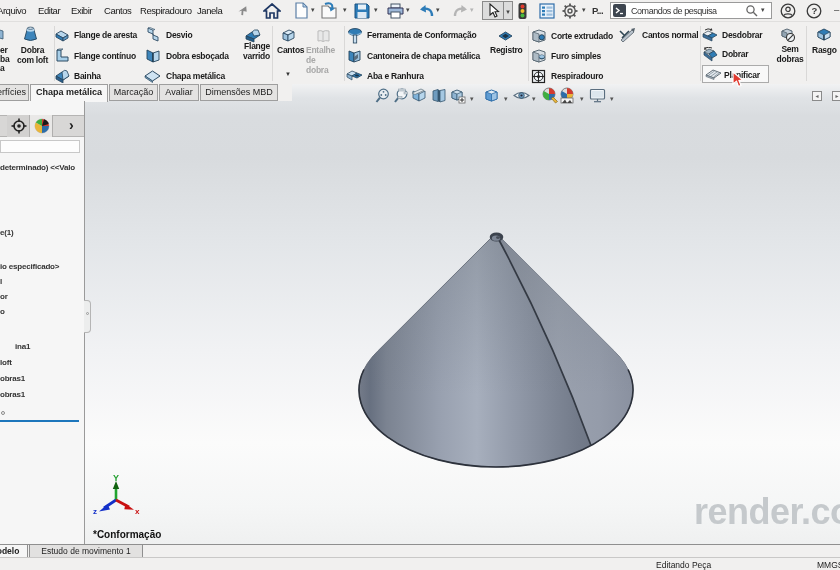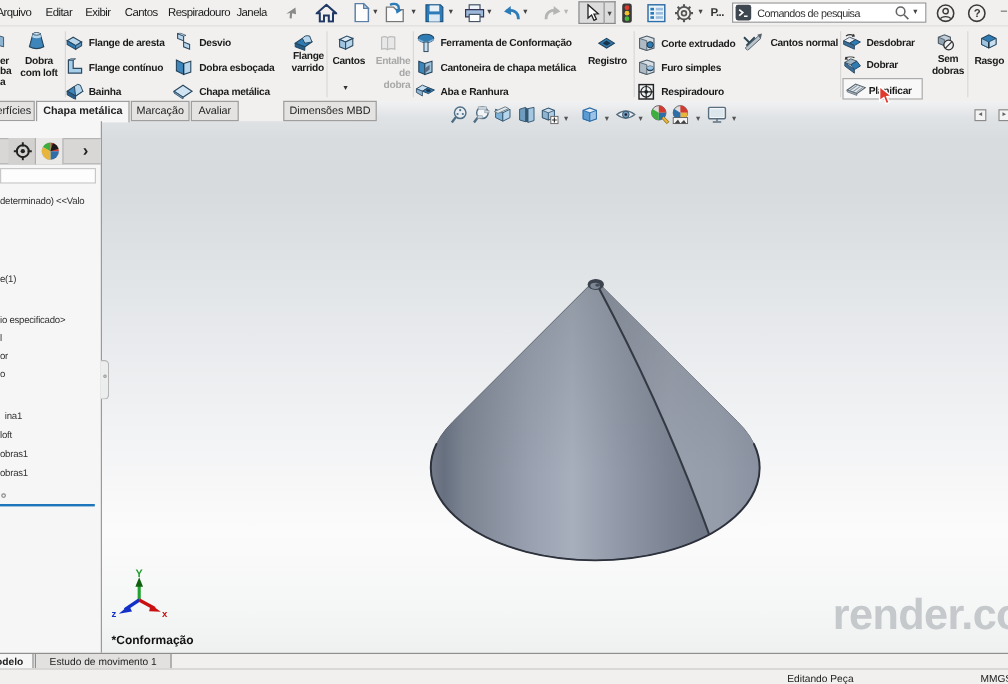--- a/index.html
+++ b/index.html
@@ -18,21 +18,21 @@
 .tab{position:absolute;top:0px;height:17px;background:#e4e3e2;border:1px solid #9e9e9e;border-bottom:1px solid #9e9e9e;font-size:9px;color:#222;text-align:center;line-height:15px;}
 .tab.active{background:#f6f6f6;border-bottom:none;height:18px;font-weight:bold;}
 
 #viewport{left:85px;top:84px;width:755px;height:460px;overflow:hidden;
  background:linear-gradient(180deg,#f1f2f3 0%,#e0e3e6 3%,#d9dcdf 7%,#d8dbde 16%,#e3e6e9 35%,#f1f2f4 58%,#fbfbfb 78%,#f5f6f6 92%,#eff0f0 100%);}
 #watermark{left:609px;top:407px;font-size:36px;letter-spacing:-0.5px;font-weight:bold;color:#c5c9cc;}
 #isotext{left:8px;top:445px;font-size:10px;font-weight:bold;color:#111;}
 
 #lpanel{left:0;top:101px;width:85px;height:443px;background:#f6f6f6;border-right:1px solid #9a9a9a;}
 #ptabs{position:absolute;left:0;top:14px;width:84px;height:22px;background:#d8d7d6;border-top:1px solid #b5b4b3;border-bottom:1px solid #b5b4b3;}
-.titem{position:absolute;font-size:8px;font-weight:normal;letter-spacing:-0.2px;color:#333;white-space:nowrap;}
+.titem{position:absolute;font-size:8px;font-weight:bold;letter-spacing:-0.2px;color:#333;white-space:nowrap;}
 #rollback{position:absolute;left:0;top:319px;width:79px;height:2px;background:#1d76bc;}
 #filterbox{position:absolute;left:0;top:39px;width:80px;height:13px;background:#fdfdfd;border:1px solid #c8c8c8;}
 
 #btabs{left:0;top:544px;width:840px;height:13px;background:#f1f0ef;border-top:1px solid #8f8f8f;}
 .btab{position:absolute;top:0;height:12px;font-size:8.5px;color:#222;text-align:center;line-height:12px;}
 
 #sbar{left:0;top:557px;width:840px;height:13px;background:#f1f0ef;border-top:1px solid #c9c8c7;font-size:8.5px;color:#222;}
 .hudd{position:absolute;font-size:7px;color:#555;top:11px;}
 </style></head>
 <body>
@@ -301,21 +301,21 @@
   <div class="rlbl" style="left:74px;top:29px">Flange contínuo</div>
   <div class="rlbl" style="left:74px;top:49px">Bainha</div>
 
   <div class="rlbl" style="left:166px;top:8px">Desvio</div>
   <div class="rlbl" style="left:166px;top:29px">Dobra esboçada</div>
   <div class="rlbl" style="left:166px;top:49px">Chapa metálica</div>
   <div class="rlbl" style="left:236px;top:19px;width:34px;">Flange<br>varrido</div>
 
   <div class="rlbl" style="left:277px;top:23px">Cantos</div>
   <div class="rlbl" style="left:285px;top:49px;font-size:6px;color:#333">▼</div>
-  <div class="rlbl rgray" style="left:306px;top:23px;width:36px;text-align:right;">Entalhe<br>de<br>dobra</div>
+  <div class="rlbl rgray" style="left:306px;top:23px;width:36px;text-align:left;">Entalhe<br>de<br>dobra</div>
 
   <div class="rlbl" style="left:367px;top:8px">Ferramenta de Conformação</div>
   <div class="rlbl" style="left:367px;top:29px">Cantoneira de chapa metálica</div>
   <div class="rlbl" style="left:367px;top:49px">Aba e Ranhura</div>
   <div class="rlbl" style="left:490px;top:23px">Registro</div>
 
   <div class="rlbl" style="left:551px;top:9px">Corte extrudado</div>
   <div class="rlbl" style="left:551px;top:29px">Furo simples</div>
   <div class="rlbl" style="left:551px;top:49px">Respiradouro</div>
   <div class="rlbl" style="left:642px;top:8px">Cantos normal</div>
@@ -476,21 +476,21 @@
   <svg class="abs" style="left:731px;top:49px;z-index:5" width="14" height="17" viewBox="0 0 14 17">
         <path d="M2 1 L2 13 L5.5 10.3 L7.5 15.5 L10 14.4 L8 9.5 L12 9.2 Z" fill="#e03a2f" stroke="#fff" stroke-width="1.2"></path>
       </svg>
 </div>
 
 <div class="abs" id="tabrow">
   <div class="tab" style="left:-22px;width:51px;">Superfícies</div>
   <div class="tab active" style="left:30px;width:78px;">Chapa metálica</div>
   <div class="tab" style="left:109px;width:49px;">Marcação</div>
   <div class="tab" style="left:159px;width:40px;">Avaliar</div>
-  <div class="tab" style="left:200px;width:78px;margin-left:36px;">Dimensões MBD</div>
+  <div class="tab" style="left:200px;width:78px;">Dimensões MBD</div>
 </div>
 
 <div class="abs" id="lpanel">
   <div id="ptabs"></div>
   <div class="abs" style="left:7px;top:14px;width:23px;height:22px;background:#d2d1d0;border-right:1px solid #b0afae;"></div>
   <div class="abs" style="left:30px;top:14px;width:23px;height:22px;background:#e9e8e7;border-right:1px solid #b0afae;"></div>
   <svg class="abs" style="left:11px;top:17px" width="16" height="16" viewBox="0 0 16 16">
         <circle cx="8" cy="8" r="5" fill="none" stroke="#222" stroke-width="1.6"></circle>
         <circle cx="8" cy="8" r="1.8" fill="#222"></circle>
         <line x1="8" y1="0.5" x2="8" y2="4" stroke="#222" stroke-width="1.6"></line>
@@ -507,21 +507,21 @@
         <path d="M10 1.3 A7 7 0 0 1 14.7 6 L8 8 Z" fill="#1a1a1a"></path>
       </svg>
   <div class="abs" style="left:69px;top:16px;font-size:14px;color:#222;font-weight:bold;">›</div>
   <div id="filterbox"></div>
   <div class="titem" style="left:0px;top:62px">determinado) &lt;&lt;Valo</div>
   <div class="titem" style="left:0px;top:127px">e(1)</div>
   <div class="titem" style="left:0px;top:161px">io especificado&gt;</div>
   <div class="titem" style="left:0px;top:176px">l</div>
   <div class="titem" style="left:0px;top:191px">or</div>
   <div class="titem" style="left:0px;top:206px">o</div>
-  <div class="titem" style="left:4px;top:241px">ina1</div>
+  <div class="titem" style="left:15px;top:241px">ina1</div>
   <div class="titem" style="left:0px;top:257px">loft</div>
   <div class="titem" style="left:0px;top:273px">obras1</div>
   <div class="titem" style="left:0px;top:289px">obras1</div>
   <div id="rollback"></div>
   <div class="abs" style="left:1px;top:310px;width:4px;height:4px;border:1px solid #8a8a8a;border-radius:50%;background:#f6f6f6;"></div>
 </div>
 
 <div class="abs" style="left:84px;top:300px;width:7px;height:33px;background:#eceded;border:1px solid #b5b5b5;border-left:none;border-radius:0 4px 4px 0;"></div>
 <div class="abs" style="left:86px;top:312px;width:3px;height:3px;border:1px solid #999;border-radius:50%;"></div>
 

